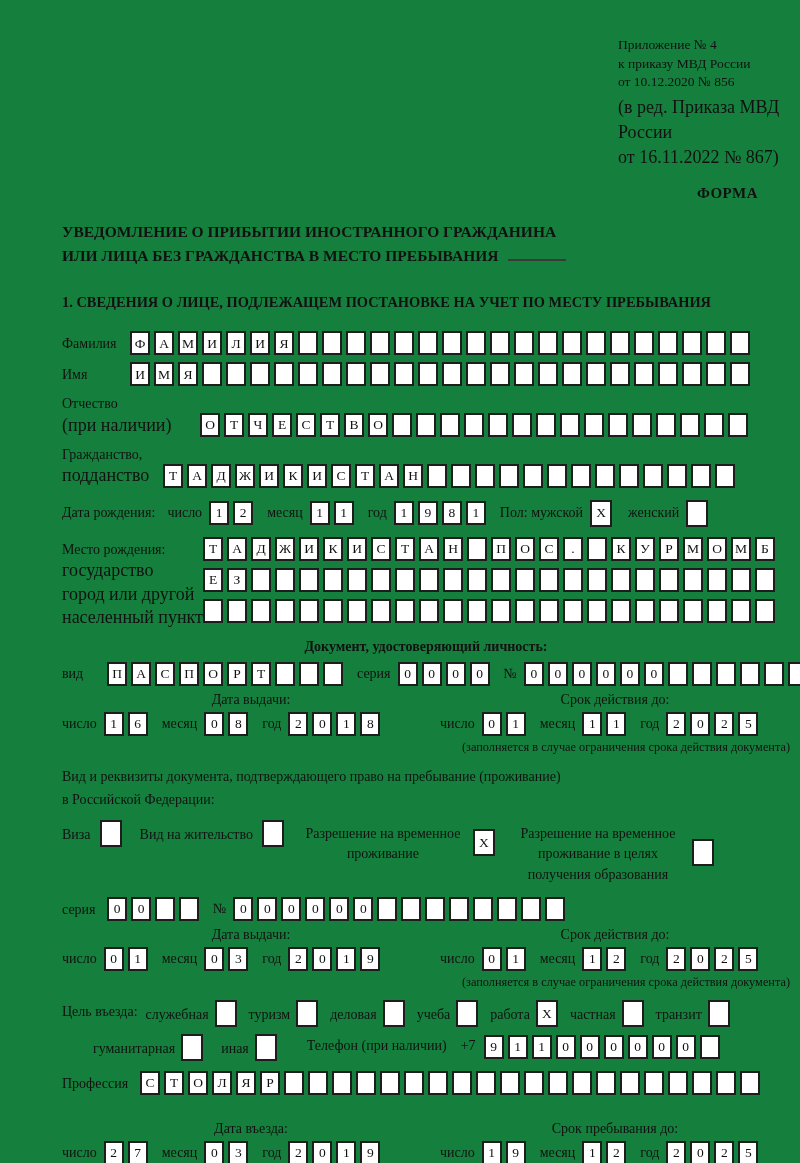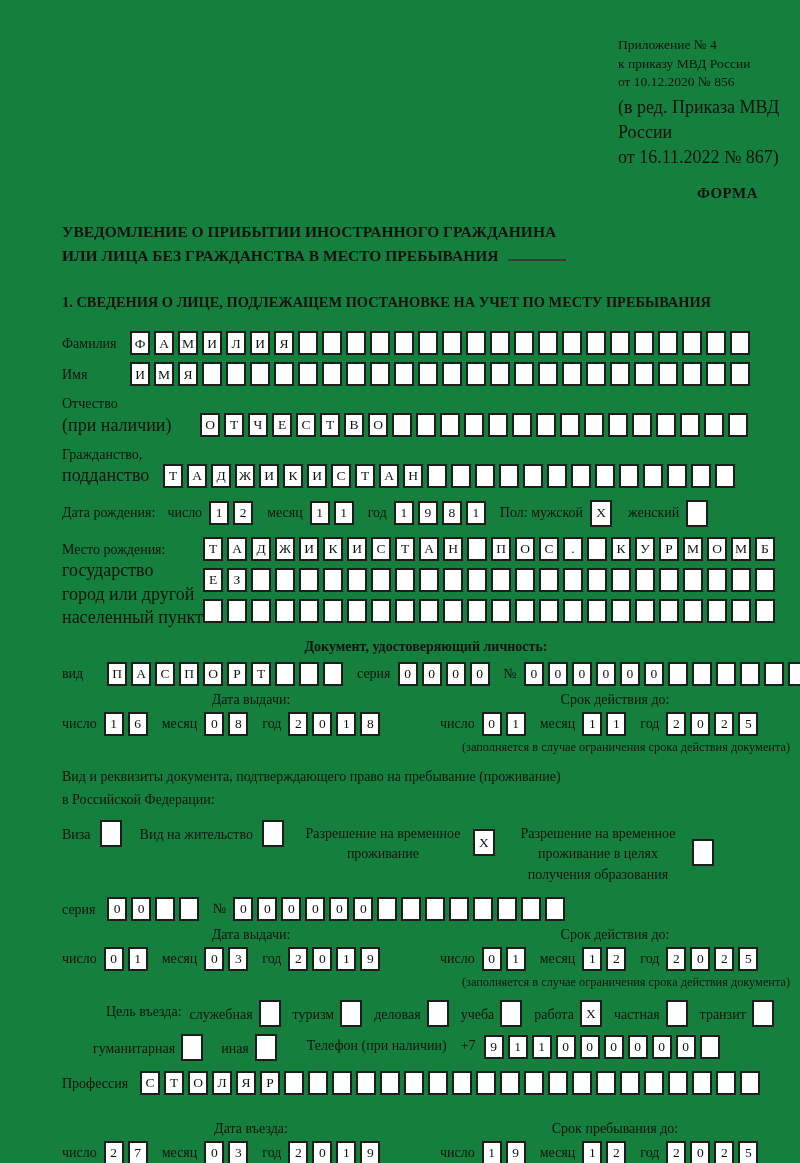--- a/index.html
+++ b/index.html
@@ -517,21 +517,21 @@
             <span class="cell">0</span>
             <span class="cell">2</span>
             <span class="cell">5</span>
           </span>
       </div>
     </div>
   </div>
   <div class="note">(заполняется в случае ограничения срока действия документа)</div>
 
   <div class="opts purpose" style="margin-top:10px;">
-    <span class="olbl" style="padding-top:4px;margin-right:8px;margin-left:44px;">Цель въезда:</span>
+    <span class="olbl" style="padding-top:4px;margin-right:8px;">Цель въезда:</span>
     <span class="opt">
       <span class="olbl">служебная</span>
       <span class="cell cb"></span>
     </span>
     <span class="opt">
       <span class="olbl">туризм</span>
       <span class="cell cb"></span>
     </span>
     <span class="opt">
       <span class="olbl">деловая</span>

